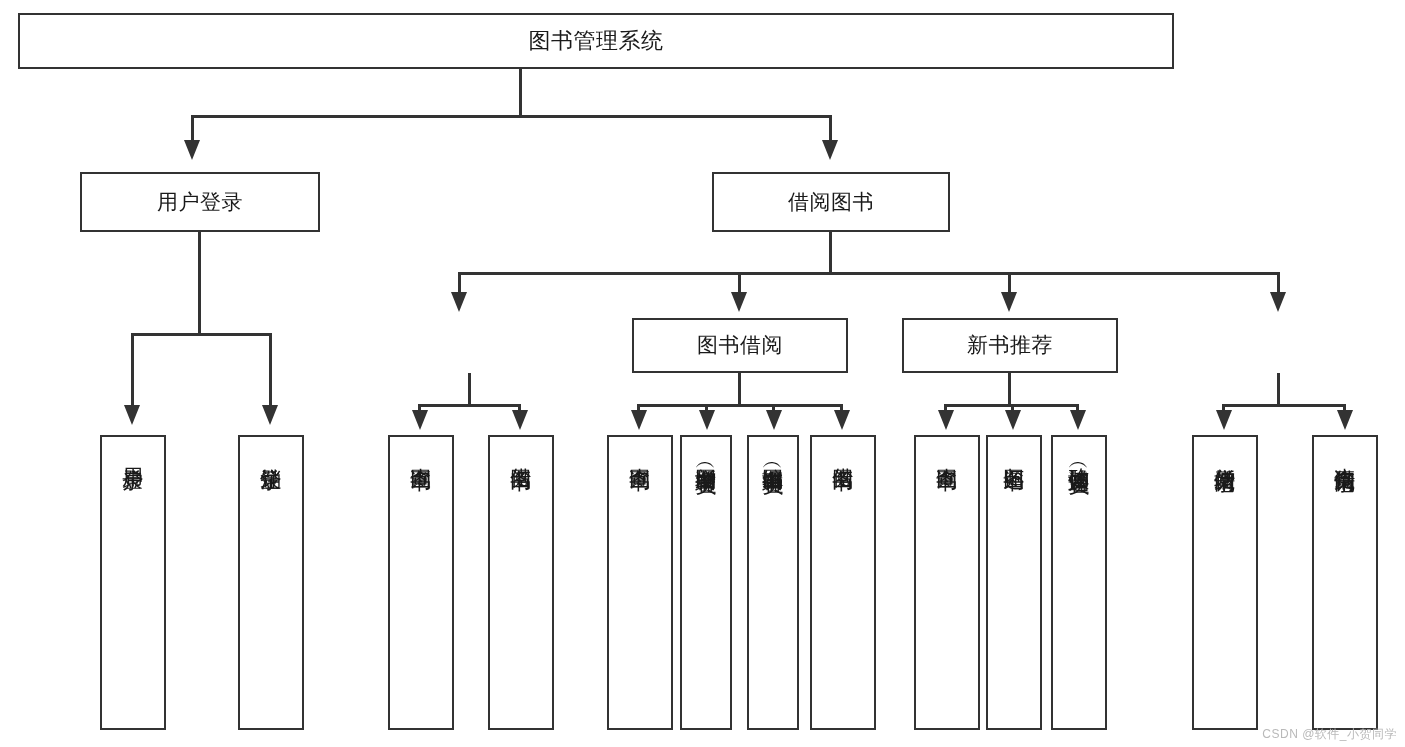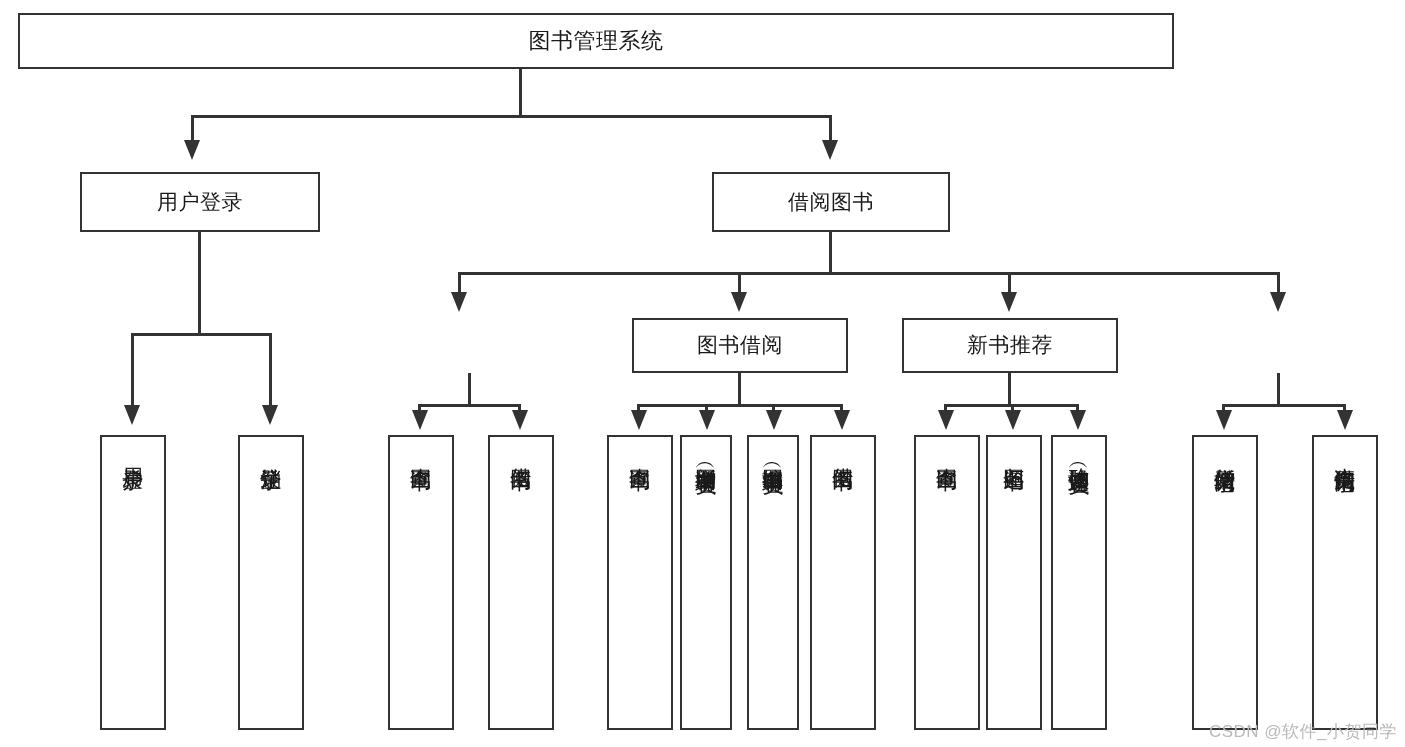--- a/index.html
+++ b/index.html
@@ -65,21 +65,21 @@
     width: 0;
     height: 0;
     border-left: 8px solid transparent;
     border-right: 8px solid transparent;
     border-top: 20px solid #333333;
   }
   #watermark {
     position: absolute;
     right: 8px;
     bottom: 4px;
-    font-size: 17px;
+    font-size: 12px;
     color: #b9b9b9;
     letter-spacing: 0.5px;
     white-space: nowrap;
   }
 </style>
 </head>
 <body>
 
 <div id="diagram-canvas">
 

